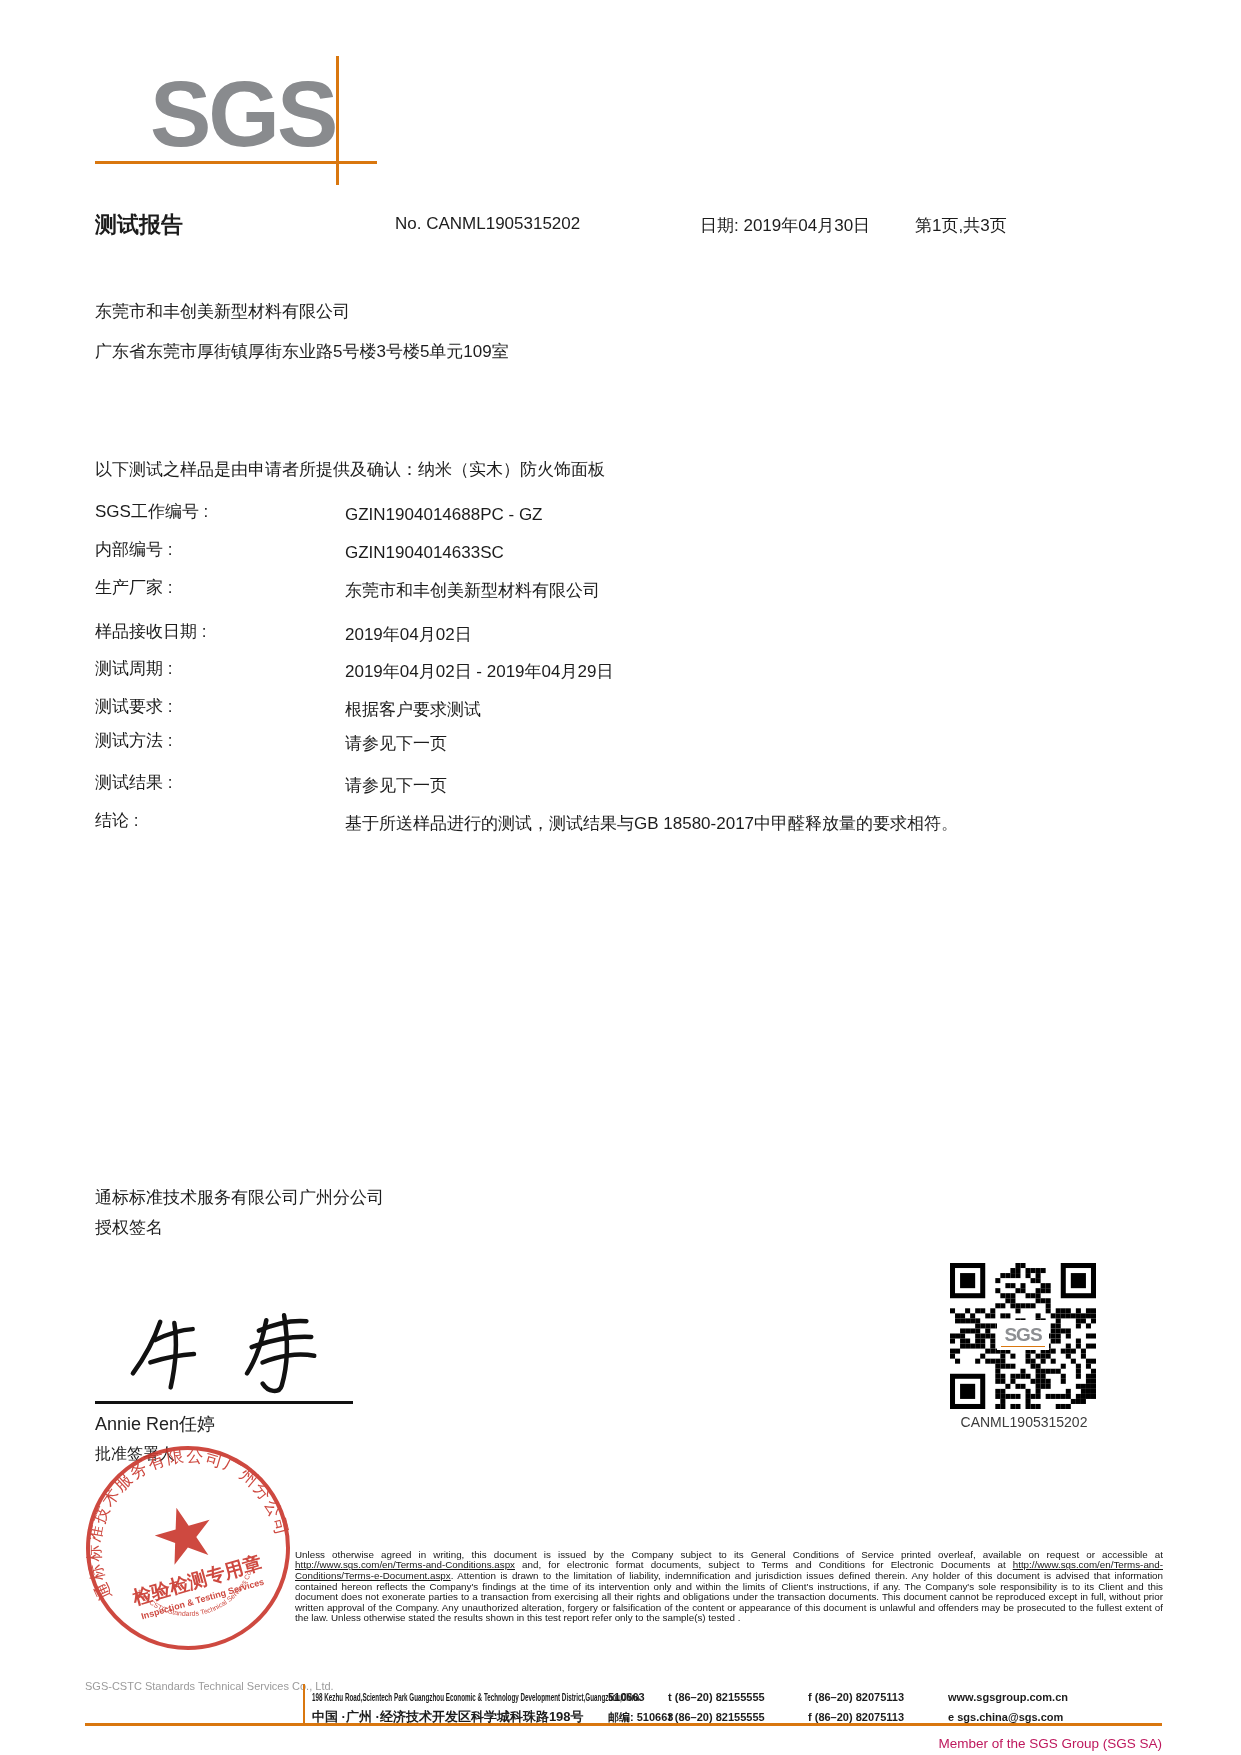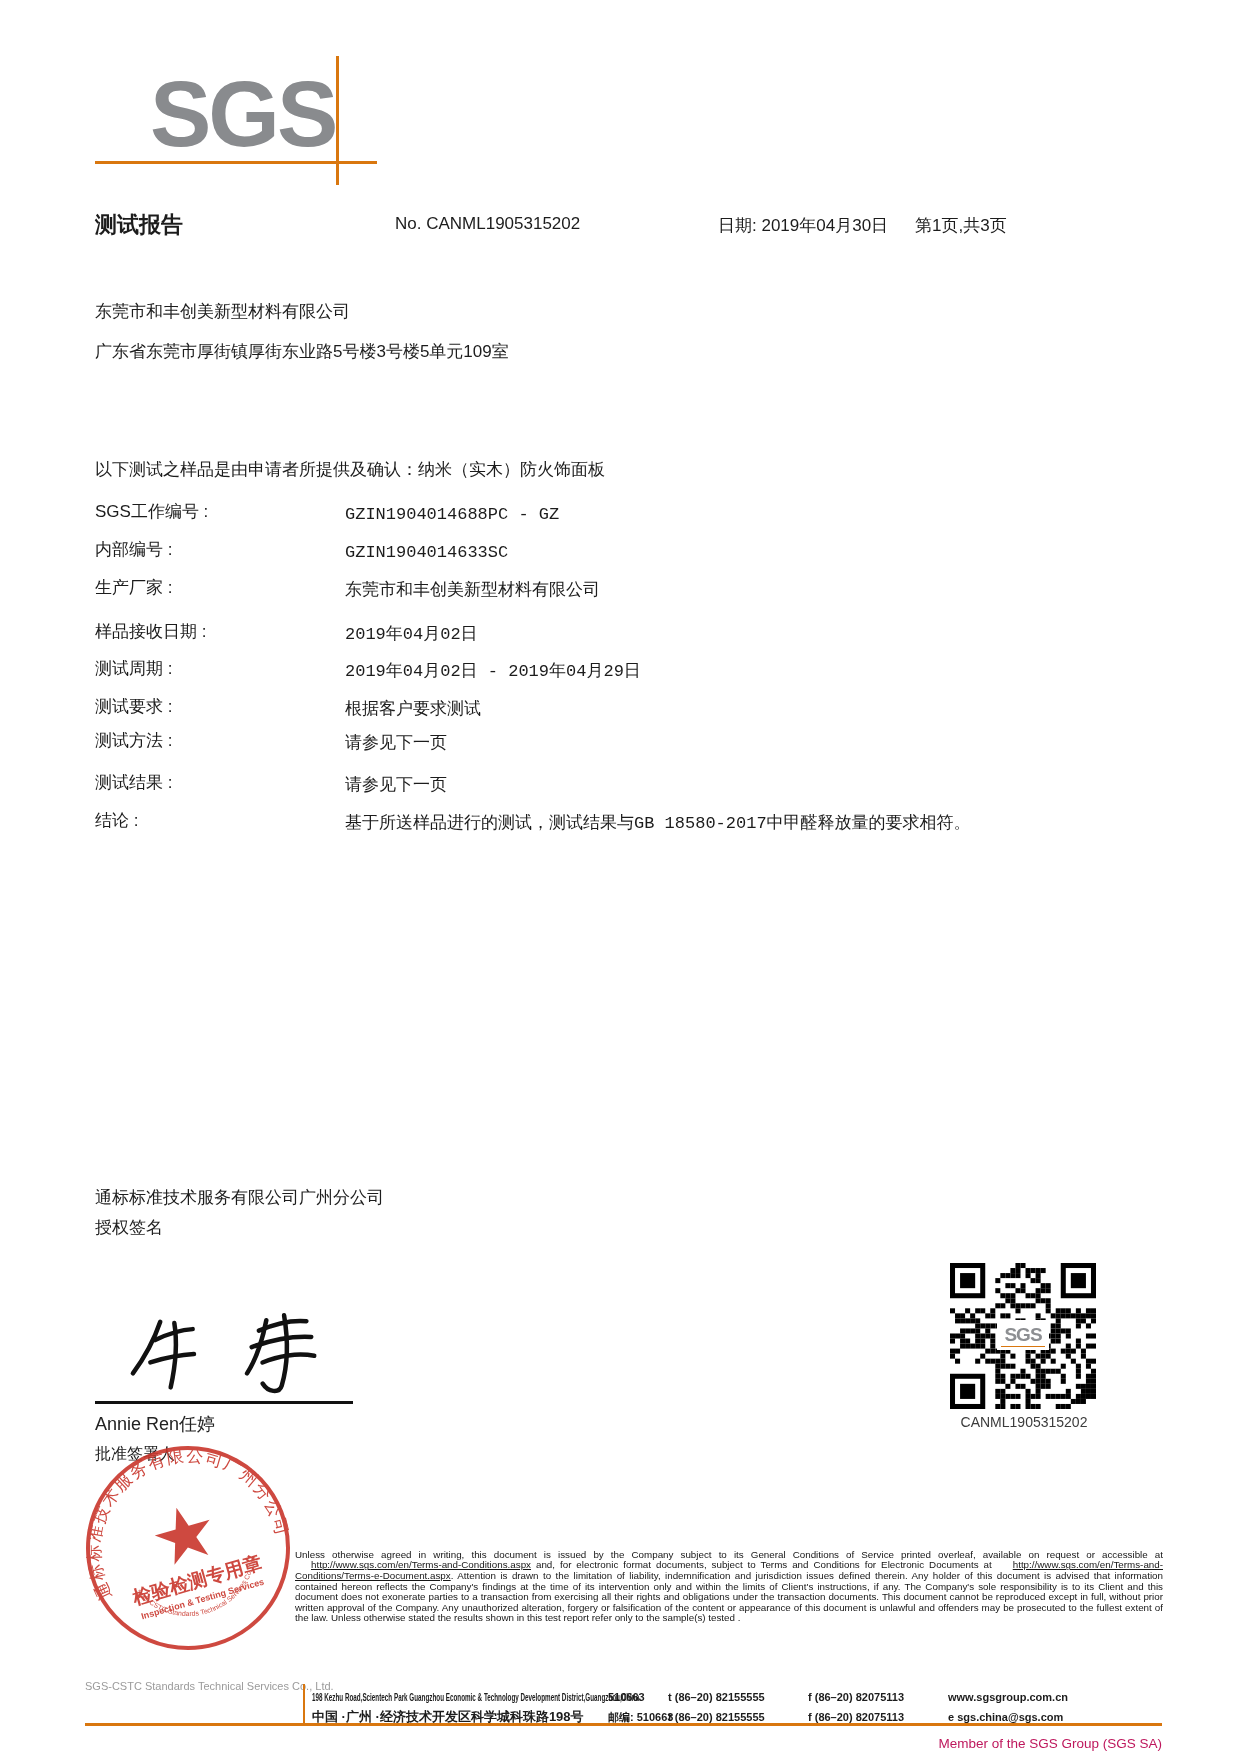--- a/index.html
+++ b/index.html
@@ -18,32 +18,32 @@
     left:150px;top:66px;
     font-size:92px;font-weight:bold;line-height:96px;
     letter-spacing:-3px;color:#898b8e;
   }
   .logo-hline{left:95px;top:161px;width:282px;height:3px;background:#d9770f;}
   .logo-vline{left:336px;top:56px;width:3px;height:129px;background:#d9770f;}
 
   
   .doc-title{left:95px;top:210px;font-size:22px;font-weight:bold;}
   .doc-no{left:395px;top:214px;font-size:17px;text-align:right;}
-  .doc-date{left:700px;top:214px;font-size:17px;margin-left:18px;}
+  .doc-date{left:700px;top:214px;font-size:17px;}
   .doc-pages{left:915px;top:214px;font-size:17px;}
 
   
   .applicant-name{left:95px;top:300px;font-size:17px;}
   .applicant-address{left:95px;top:340px;font-size:17px;}
   .sample-statement{left:95px;top:458px;font-size:17px;}
 
   
   .field-row{position:absolute;left:95px;width:1050px;}
   .field-label{position:absolute;left:0;top:0;font-size:17px;}
-  .field-value{position:absolute;left:250px;top:0;font-size:17px;width:650px;line-height:30px;font-family:Liberation Mono, monospace;}
+  .field-value{position:absolute;left:250px;top:0;font-size:17px;width:650px;line-height:30px;}
 
   
   .sign-company{left:95px;top:1186px;font-size:17px;}
   .sign-auth{left:95px;top:1216px;font-size:17px;}
 
   
   .qr-wrap{left:950px;top:1263px;width:146px;height:146px;}
   .qr-center{
     position:absolute;left:47px;top:57px;width:52px;height:30px;
     background:#ffffff;display:flex;align-items:center;justify-content:center;
@@ -62,21 +62,21 @@
   .seal{left:76px;top:1436px;opacity:.9;}
   .gray-line1{left:85px;top:1680px;font-size:11px;color:#9b9b9b;white-space:nowrap;}
   .gray-line2{left:85px;top:1790px;font-size:11px;color:#9b9b9b;white-space:nowrap;}
 
   
   .fine-print{
     left:295px;top:1540px;width:868px;
     font-size:9.8px;line-height:10.6px;color:#161616;
     text-align:justify;font-weight:500;
   }
-  .fine-print .u{text-decoration:underline;margin-left:16px;}
+  .fine-print .u{text-decoration:underline;}
   .attention{
     left:295px;top:1660px;width:868px;
     font-size:10.3px;line-height:11.5px;color:#e0861f;font-weight:bold;
   }
   .attention .u{text-decoration:underline;}
 
   
   .footer-vbar{left:303px;top:1684px;width:2px;height:40px;background:#d9770f;}
   .footer-row{position:absolute;left:312px;width:850px;display:flex;align-items:baseline;white-space:nowrap;}
   .footer-row1{top:1687px;}

